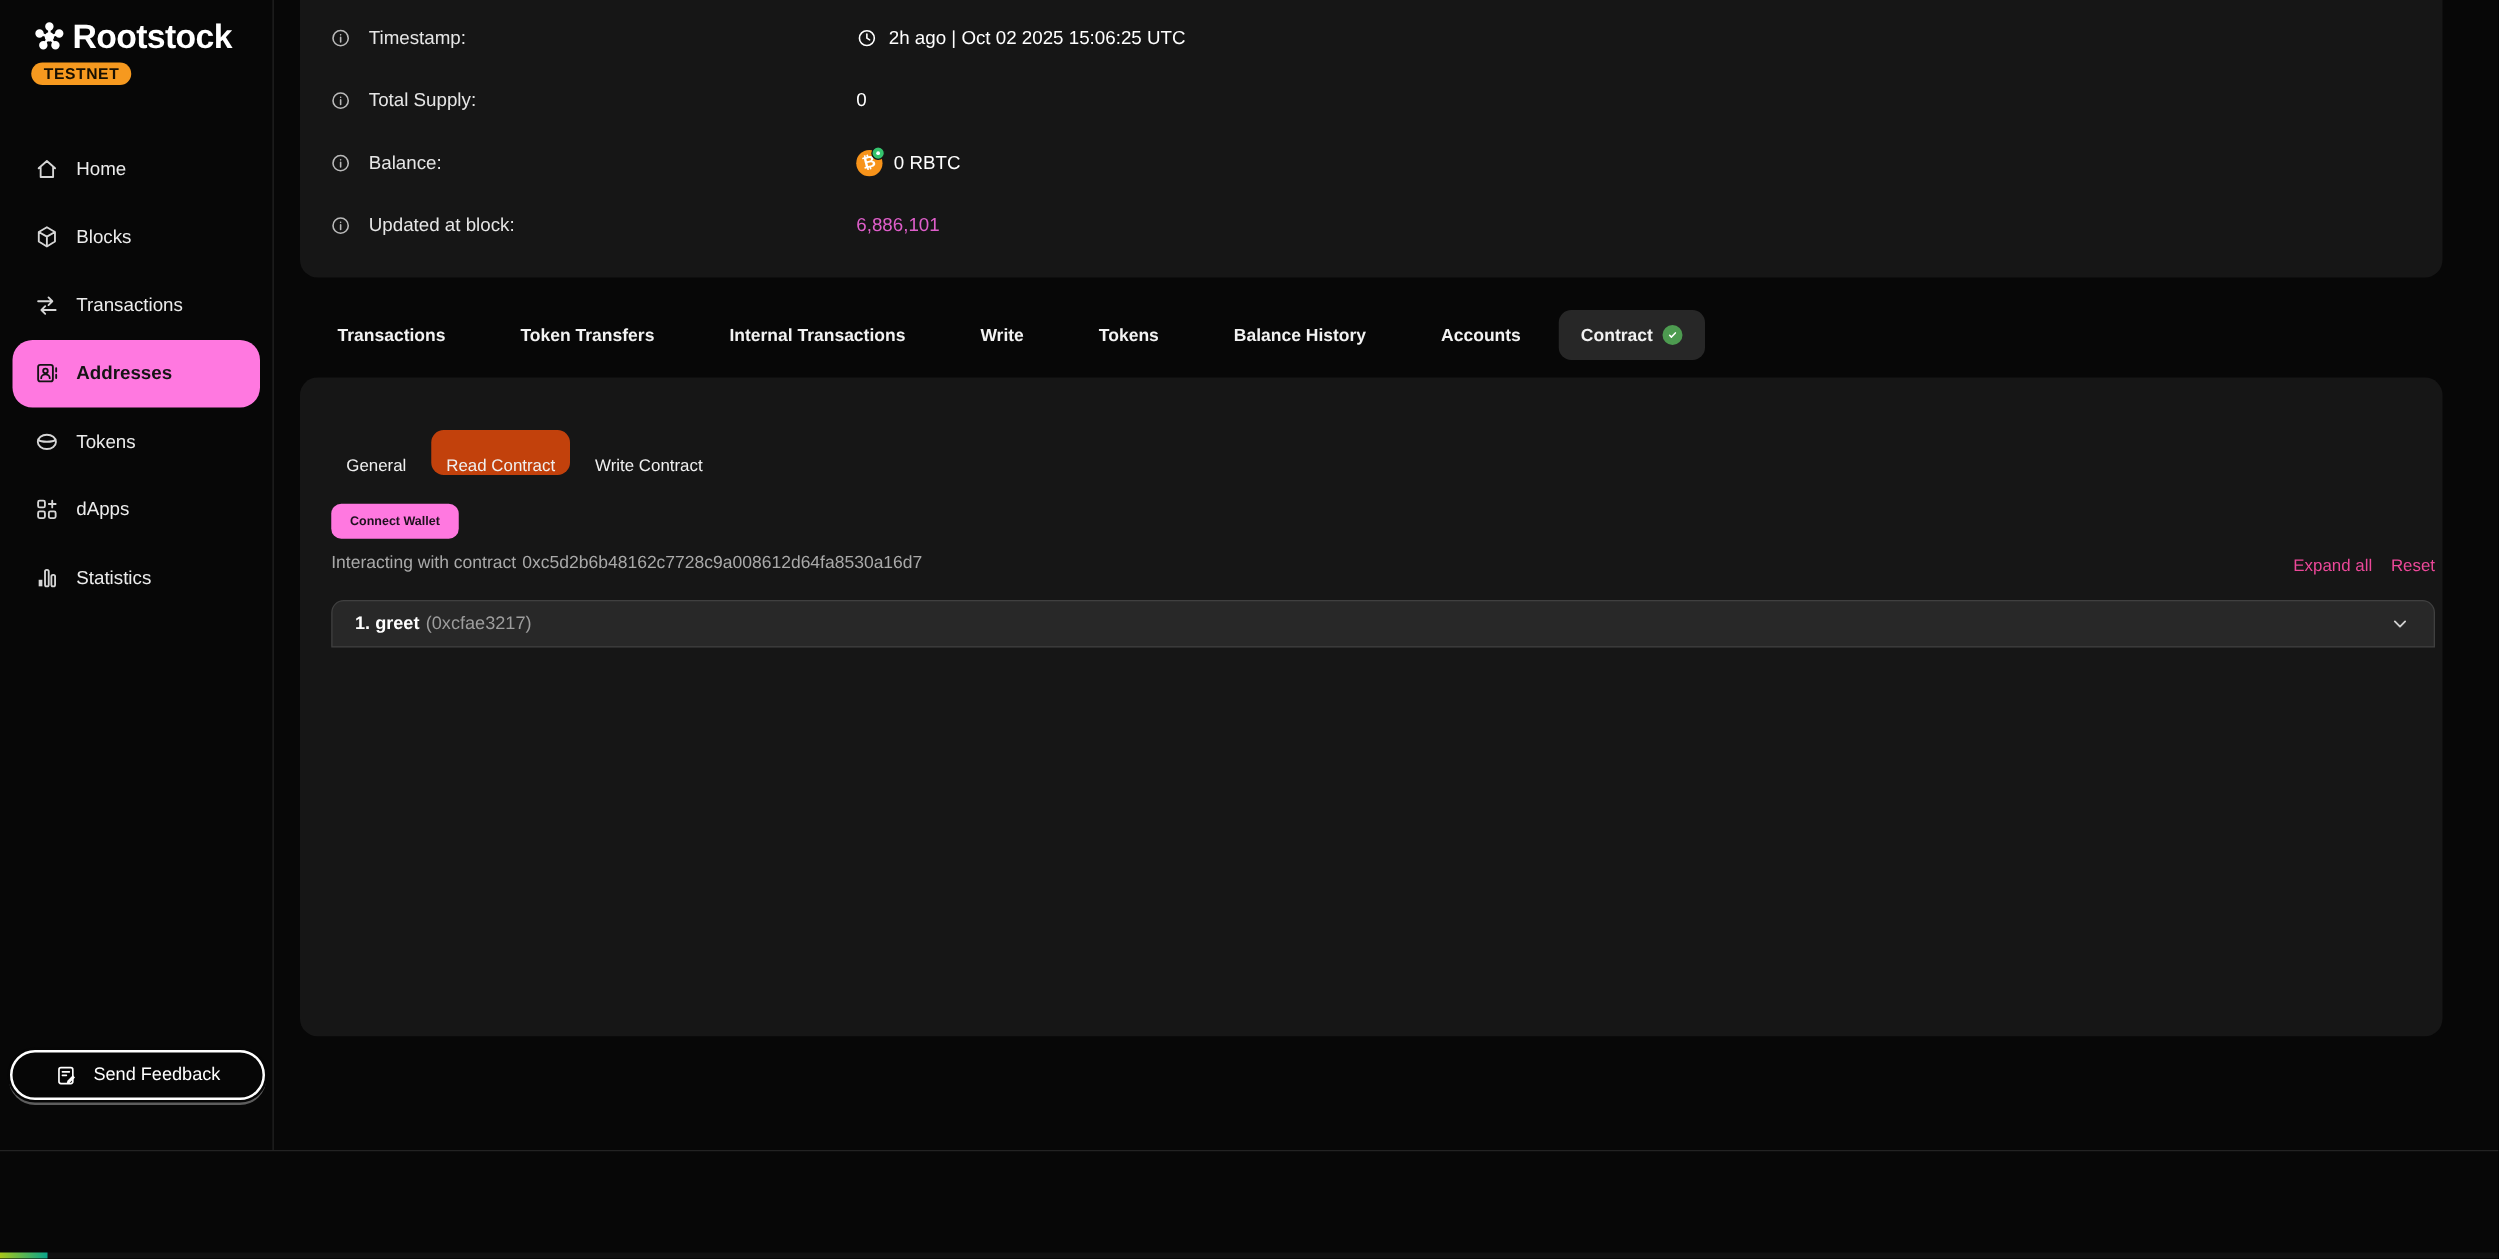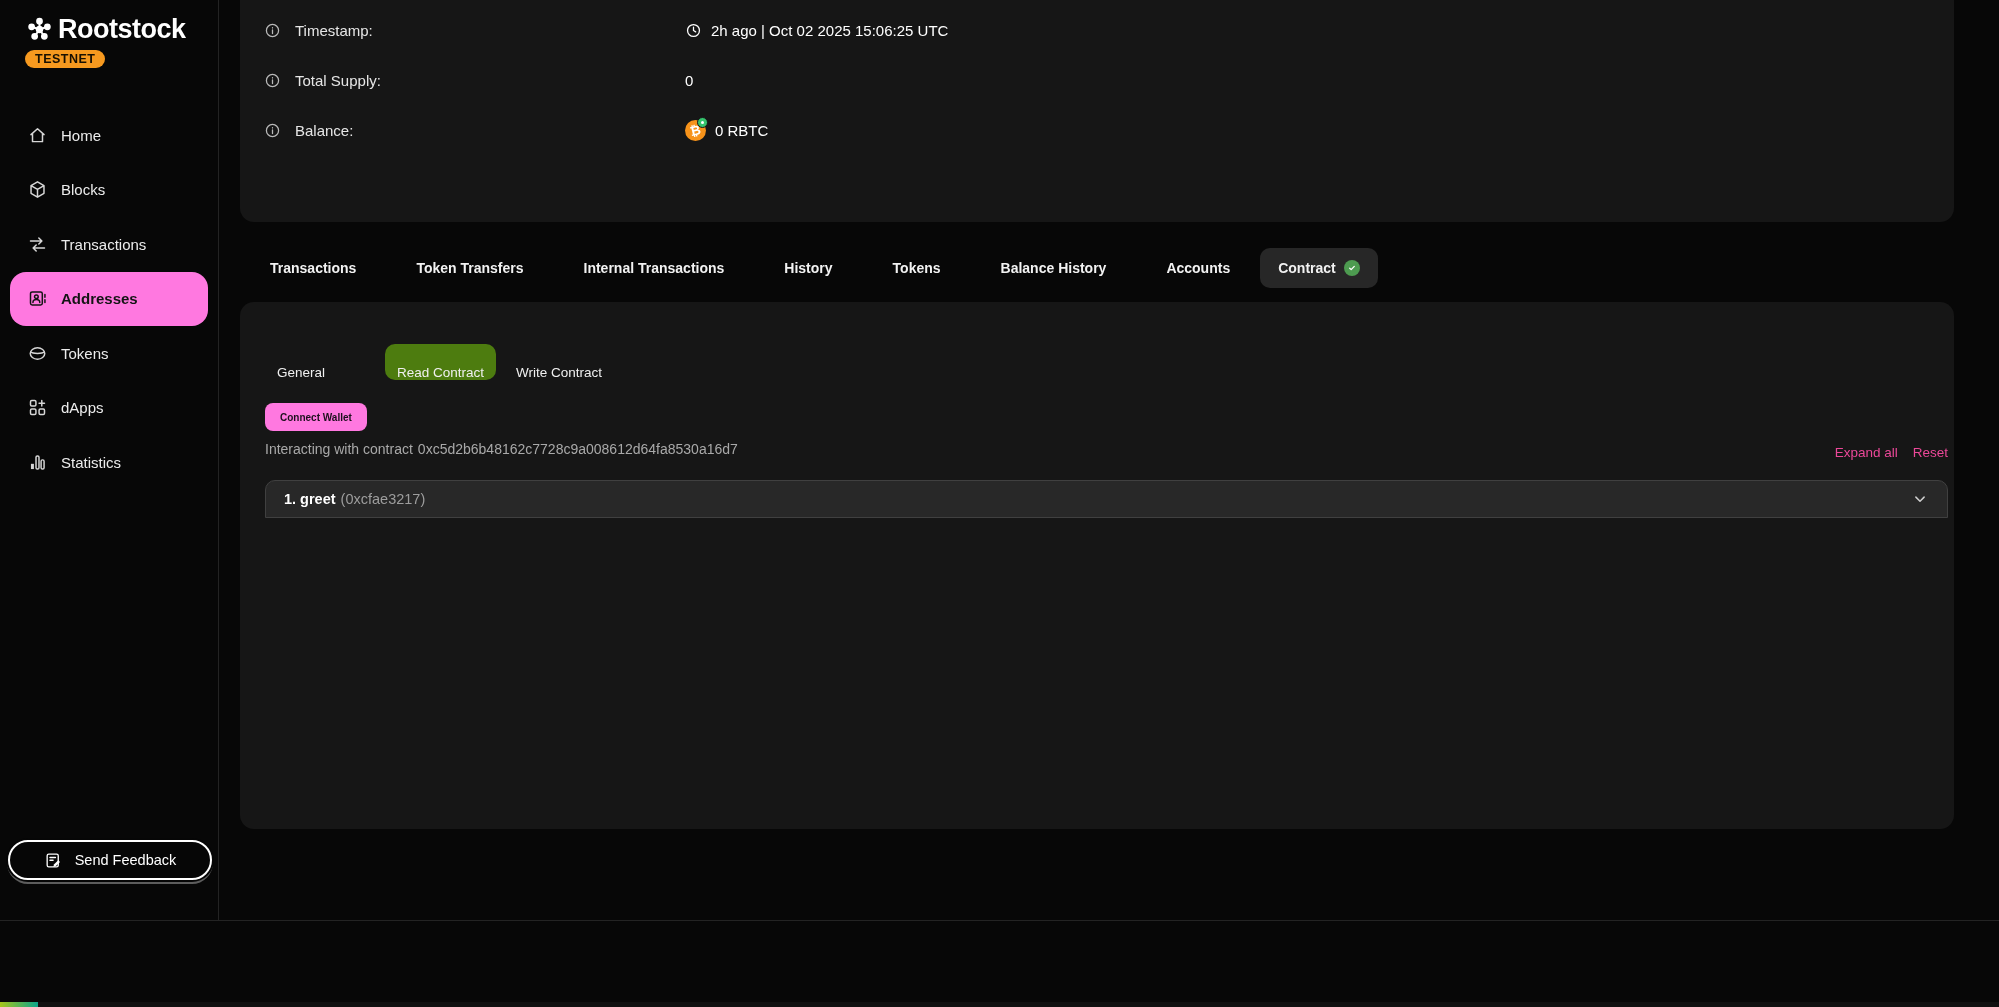--- a/index.html
+++ b/index.html
@@ -42,21 +42,21 @@
 
   .tabs{position:absolute;left:22px;top:248px;height:40px;display:flex;align-items:center;}
   .tab{padding:0 30px;height:40px;display:flex;align-items:center;font-size:14px;font-weight:600;color:#f2f2f2;cursor:pointer;white-space:nowrap;}
   .tab.selected{background:#272727;border-radius:10px;gap:8px;padding:0 18px;}
   .vcheck{width:16px;height:16px;border-radius:50%;background:#4d9b50;display:flex;align-items:center;justify-content:center;}
   .vcheck svg{width:10px;height:10px;}
 
   .contract-card{position:absolute;left:22px;top:302px;width:1714px;height:527px;background:#161616;border-radius:14px;}
   .subtabs{position:absolute;left:25px;top:42px;display:flex;gap:8px;align-items:center;}
   .subtab{height:36px;display:flex;align-items:flex-end;padding:0 12px;font-size:13.5px;color:#f0f0f0;cursor:pointer;border-radius:10px;}
-  .subtab.selected{background:#4d7c0f;margin-left:40px;}
+  .subtab.selected{background:#c2410c;}
   .connect-btn{position:absolute;left:25px;top:101px;height:28px;padding:0 15px;border:none;border-radius:8px;
                background:#ff78e0;color:#1d101d;font-size:10px;font-weight:600;font-family:inherit;cursor:pointer;}
   .right-links{position:absolute;right:6px;top:107px;display:flex;gap:15px;font-size:13.5px;color:#ec4899;margin-top:36px;}
   .right-links span{cursor:pointer;}
   .interacting{position:absolute;left:25px;top:139px;font-size:14px;color:#a9a9a9;display:flex;gap:5px;}
   .accordion{position:absolute;left:25px;right:6px;top:178px;}
   .acc-header{height:38px;background:#282828;border:1px solid #404040;border-radius:10px 10px 0 0;
               display:flex;align-items:center;padding:0 18px;cursor:pointer;box-sizing:border-box;}
   .acc-title{font-size:14.5px;font-weight:600;color:#fff;}
   .acc-selector{font-size:14.5px;color:#9d9d9d;margin-left:5px;text-align:right;}
@@ -220,34 +220,46 @@
         <span class="dvalue">
           <span class="rbtc">
             <span class="coin">
                 <span class="bsym">₿</span>
               </span>
             <span class="badge"></span>
           </span>
           <span>0 RBTC</span>
         </span>
       </div>
+      <div class="drow" style="top:163px">
+        <span class="info-ic">
+          <svg viewBox="0 0 24 24" fill="none" stroke="currentColor" stroke-width="1.8" stroke-linecap="round" width="17" height="17">
+            <circle cx="12" cy="12" r="8.6"></circle>
+              <path d="M12 8.1v.2M12 11.2v5.2"></path>
+            </svg>
+        </span>
+        <span class="dlabel">Updated at block:</span>
+        <span class="dvalue">
+            <span class="block-link">6,886,101</span>
+          </span>
+      </div>
     </section>
 
     <div class="tabs">
       <div class="tab">
           <span>Transactions</span>
         </div>
       <div class="tab">
           <span>Token Transfers</span>
         </div>
       <div class="tab">
           <span>Internal Transactions</span>
         </div>
       <div class="tab">
-          <span>History</span>
+          <span>Write</span>
         </div>
       <div class="tab">
           <span>Tokens</span>
         </div>
       <div class="tab">
           <span>Balance History</span>
         </div>
       <div class="tab">
           <span>Accounts</span>
         </div>

